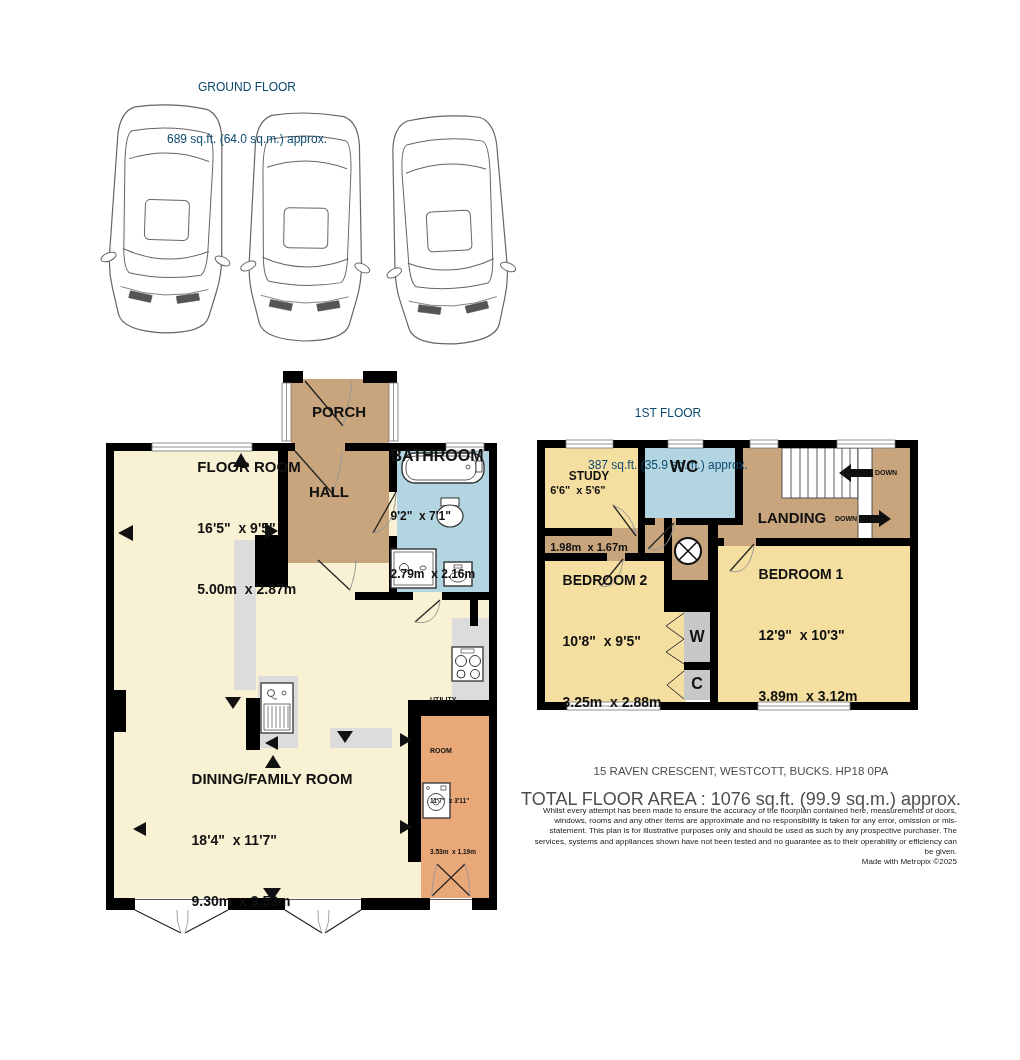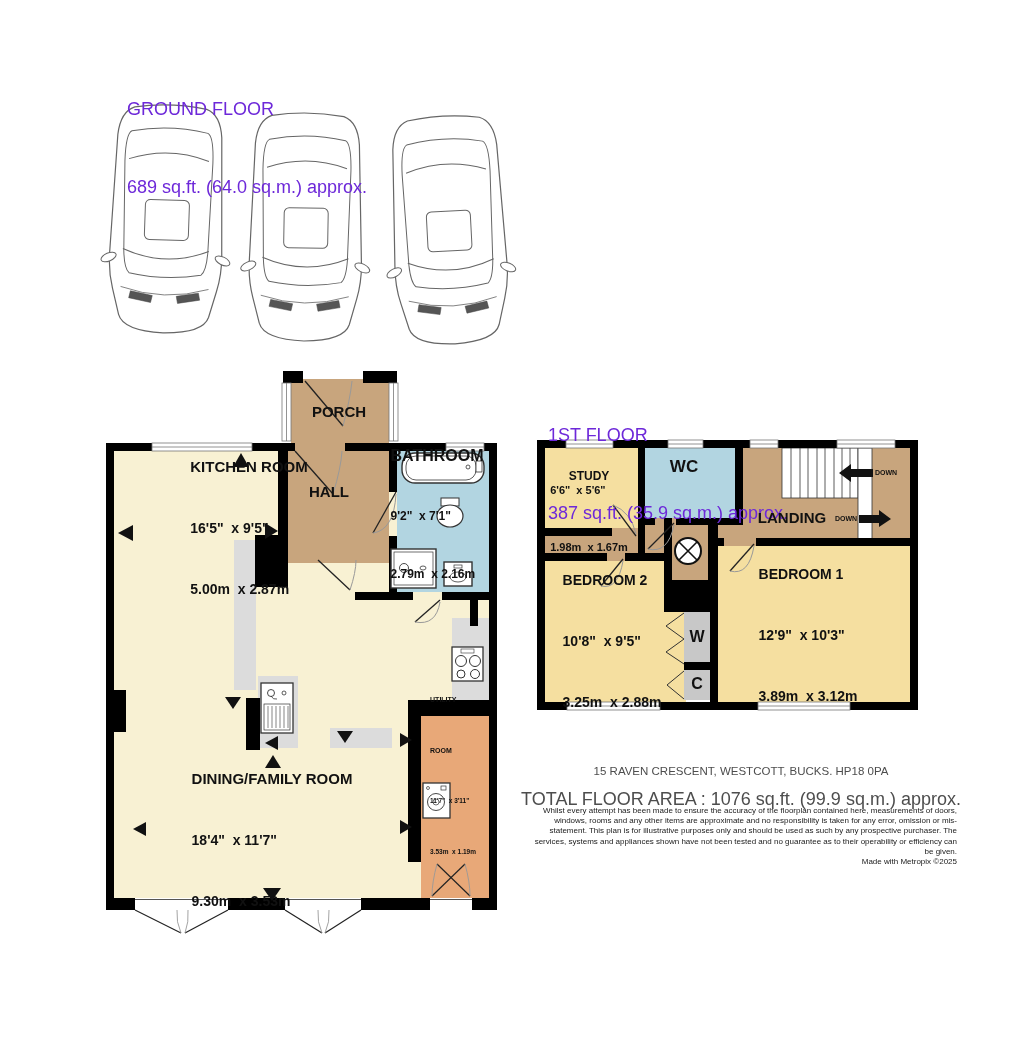--- a/index.html
+++ b/index.html
@@ -1,21 +1,21 @@
 <!DOCTYPE html>
 <html><head>
 <meta charset="utf-8">
 <style>
   html,body{margin:0;padding:0;background:#fff;}
   .canvas{position:relative;width:1020px;height:1060px;background:#fff;overflow:hidden;
           font-family:"Liberation Sans", sans-serif;}
   .lbl{position:absolute;transform:translate(-50%,-50%);color:#111;
        font-weight:bold;white-space:pre;line-height:1.32;}
-  .hdr{position:absolute;transform:translateX(-50%);color:#6d28d9;
-       font-weight:normal;font-size:18px;line-height:1.45;white-space:pre;}
+  .hdr{position:absolute;transform:translateX(-50%);text-align:center;color:#0c4a6e;
+       font-weight:normal;font-size:12px;line-height:1.45;white-space:pre;}
   .f15{font-size:15px;} .f14{font-size:14px;} .f13{font-size:16px;} .f12{font-size:12px;}
   .f11{font-size:11px;} .f17{font-size:17px;}
   .tiny{font-size:7px;line-height:1.2;} .tiny2{font-size:6.5px;line-height:1.25;}
   .down{font-size:7px;}
   .footer-addr{position:absolute;transform:translateX(-50%);color:#4d4d4d;font-size:11.5px;white-space:pre;}
   .footer-total{position:absolute;transform:translateX(-50%);color:#4d4d4d;font-size:18px;white-space:pre;}
   .footer-disc{position:absolute;width:432px;text-align:right;color:#1a1a1a;font-size:8px;line-height:1.28;}
 </style>
 </head>
 <body>
@@ -270,21 +270,21 @@
 <div class="lbl f15" style="left:339px;top:412px">PORCH</div>
 <div class="lbl f15" style="left:329px;top:492px">HALL</div>
 
 <div class="lbl" style="left:437px;top:503px">
   <div class="f13">BATHROOM</div>
   <div class="f12">9'2"  x 7'1"</div>
   <div class="f12">2.79m  x 2.16m</div>
 </div>
 
 <div class="lbl" style="left:249px;top:517px">
-  <div class="f15">KITCHEN ROOM</div>
+  <div class="f15">FLOOR ROOM</div>
   <div class="f14">16'5"  x 9'5"</div>
   <div class="f14">5.00m  x 2.87m</div>
 </div>
 
 
 <div class="lbl" style="left:272px;top:829px">
   <div class="f15">DINING/FAMILY ROOM</div>
   <div class="f14">18'4"  x 11'7"</div>
   <div class="f14">9.30m  x 3.53m</div>
 </div>

